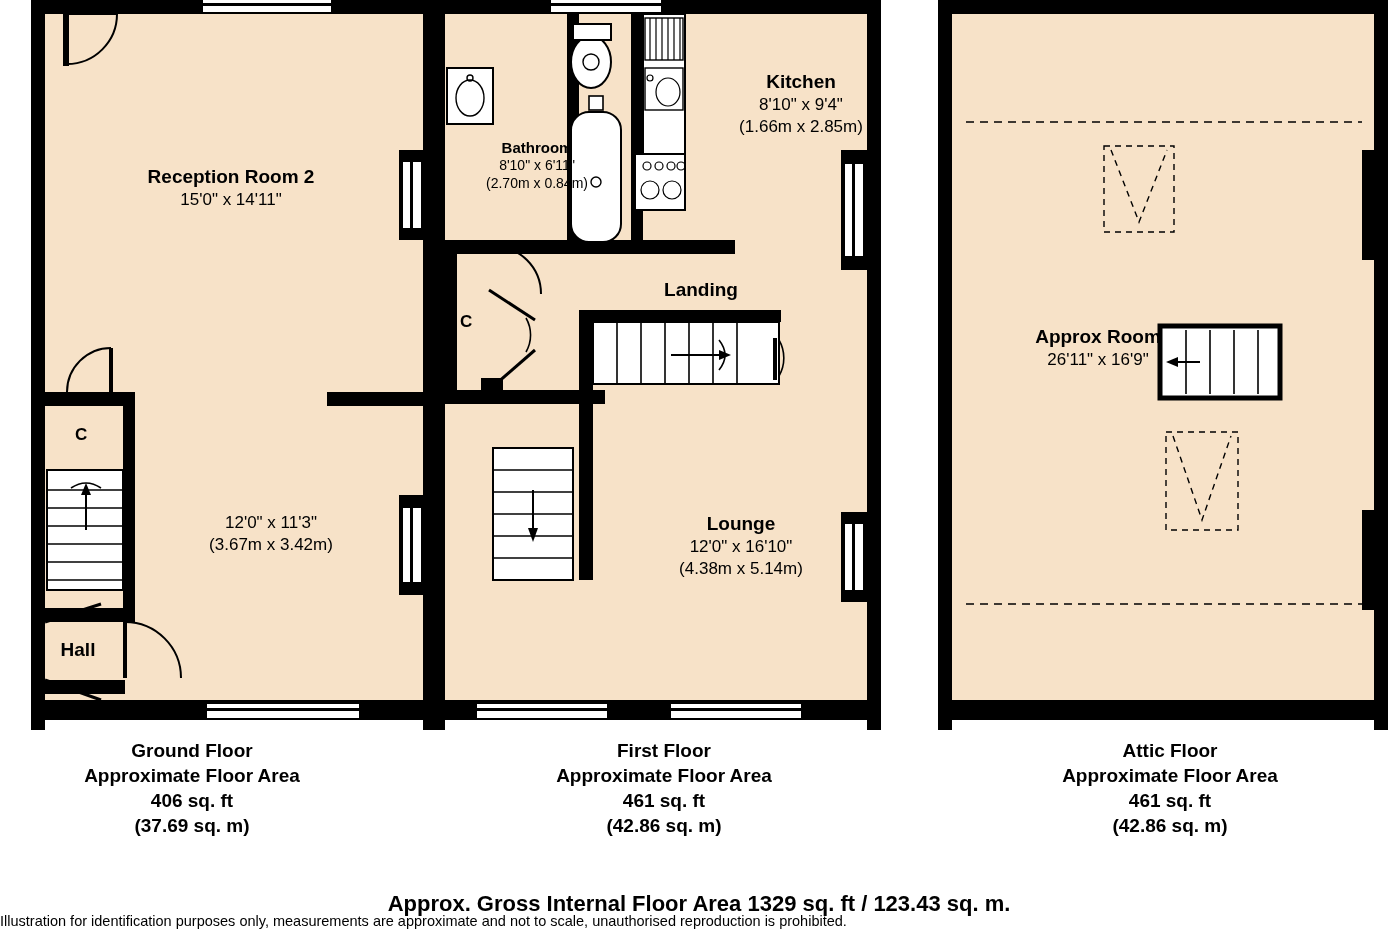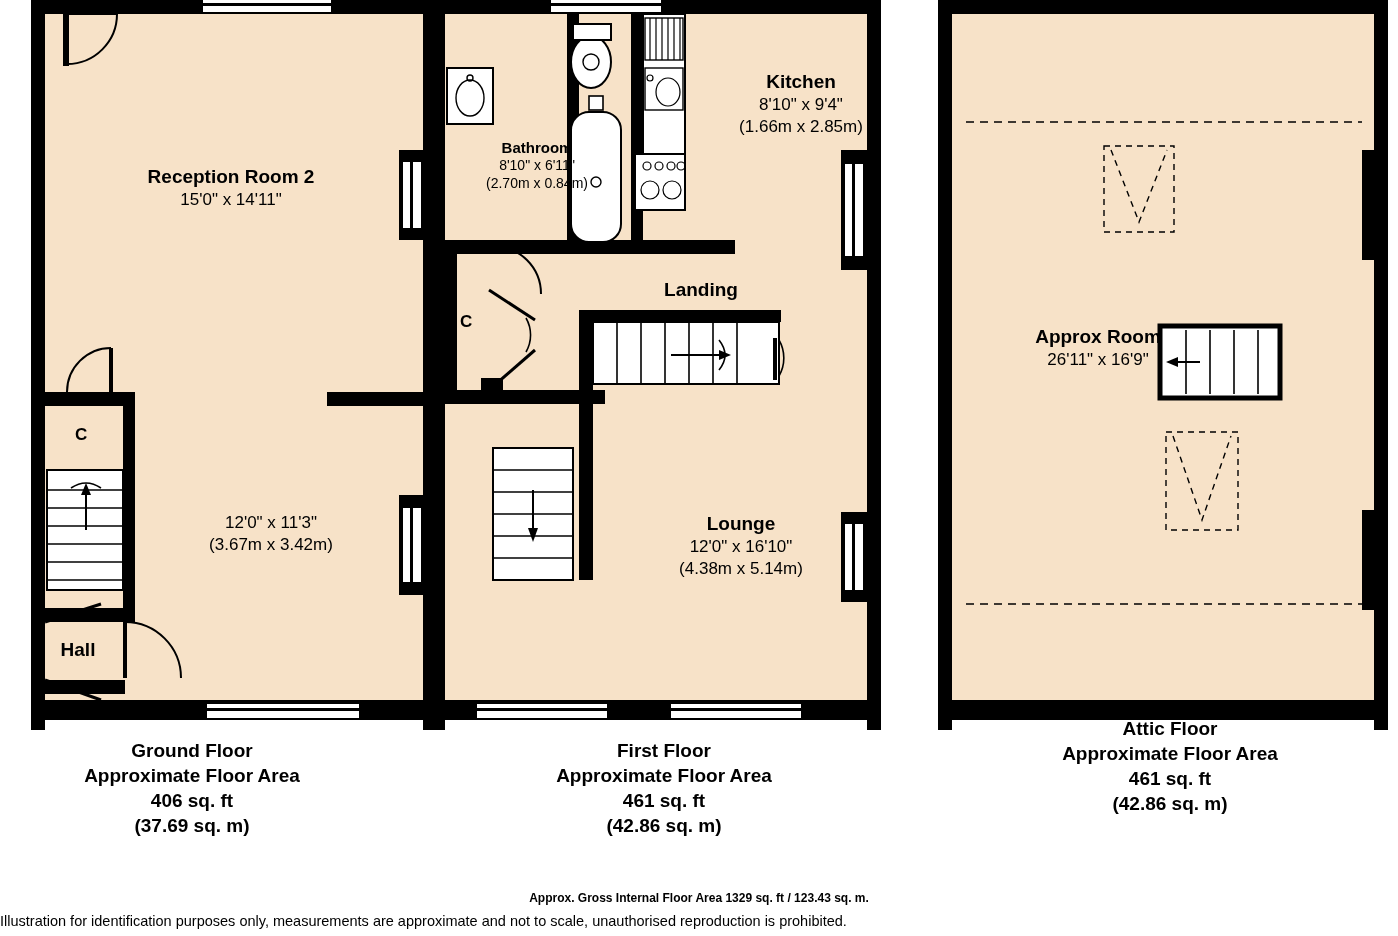--- a/index.html
+++ b/index.html
@@ -65,21 +65,21 @@
     font-weight: bold;
     font-size: 19px;
     line-height: 1.32;
     width: 420px;
   }
   .footer-main {
     position: absolute;
     width: 1398px;
     text-align: center;
     font-weight: bold;
-    font-size: 12px;
+    font-size: 22px;
   }
   .footer-sub {
     position: absolute;
     width: 1289px;
     text-align: left;
     font-size: 14.5px;
   }
   svg { display: block; }
   .thin { stroke: #000; fill: none; }
 </style>
@@ -336,21 +336,21 @@
     <div>(37.69 sq. m)</div>
   </div>
 
   <div class="caption" style="left:454px; top:738px;">
     <div>First Floor</div>
     <div>Approximate Floor Area</div>
     <div>461 sq. ft</div>
     <div>(42.86 sq. m)</div>
   </div>
 
-  <div class="caption" style="left:960px; top:716px;">
+  <div class="caption" style="left:960px; top:738px;">
     <div>Attic Floor</div>
     <div>Approximate Floor Area</div>
     <div>461 sq. ft</div>
     <div>(42.86 sq. m)</div>
   </div>
 
   <div class="footer-main" style="top:891px;">Approx. Gross Internal Floor Area 1329 sq. ft / 123.43 sq. m.</div>
   <div class="footer-sub" style="top:913px;">Illustration for identification purposes only, measurements are approximate and not to scale, unauthorised reproduction is prohibited.</div>
 
 </div>

